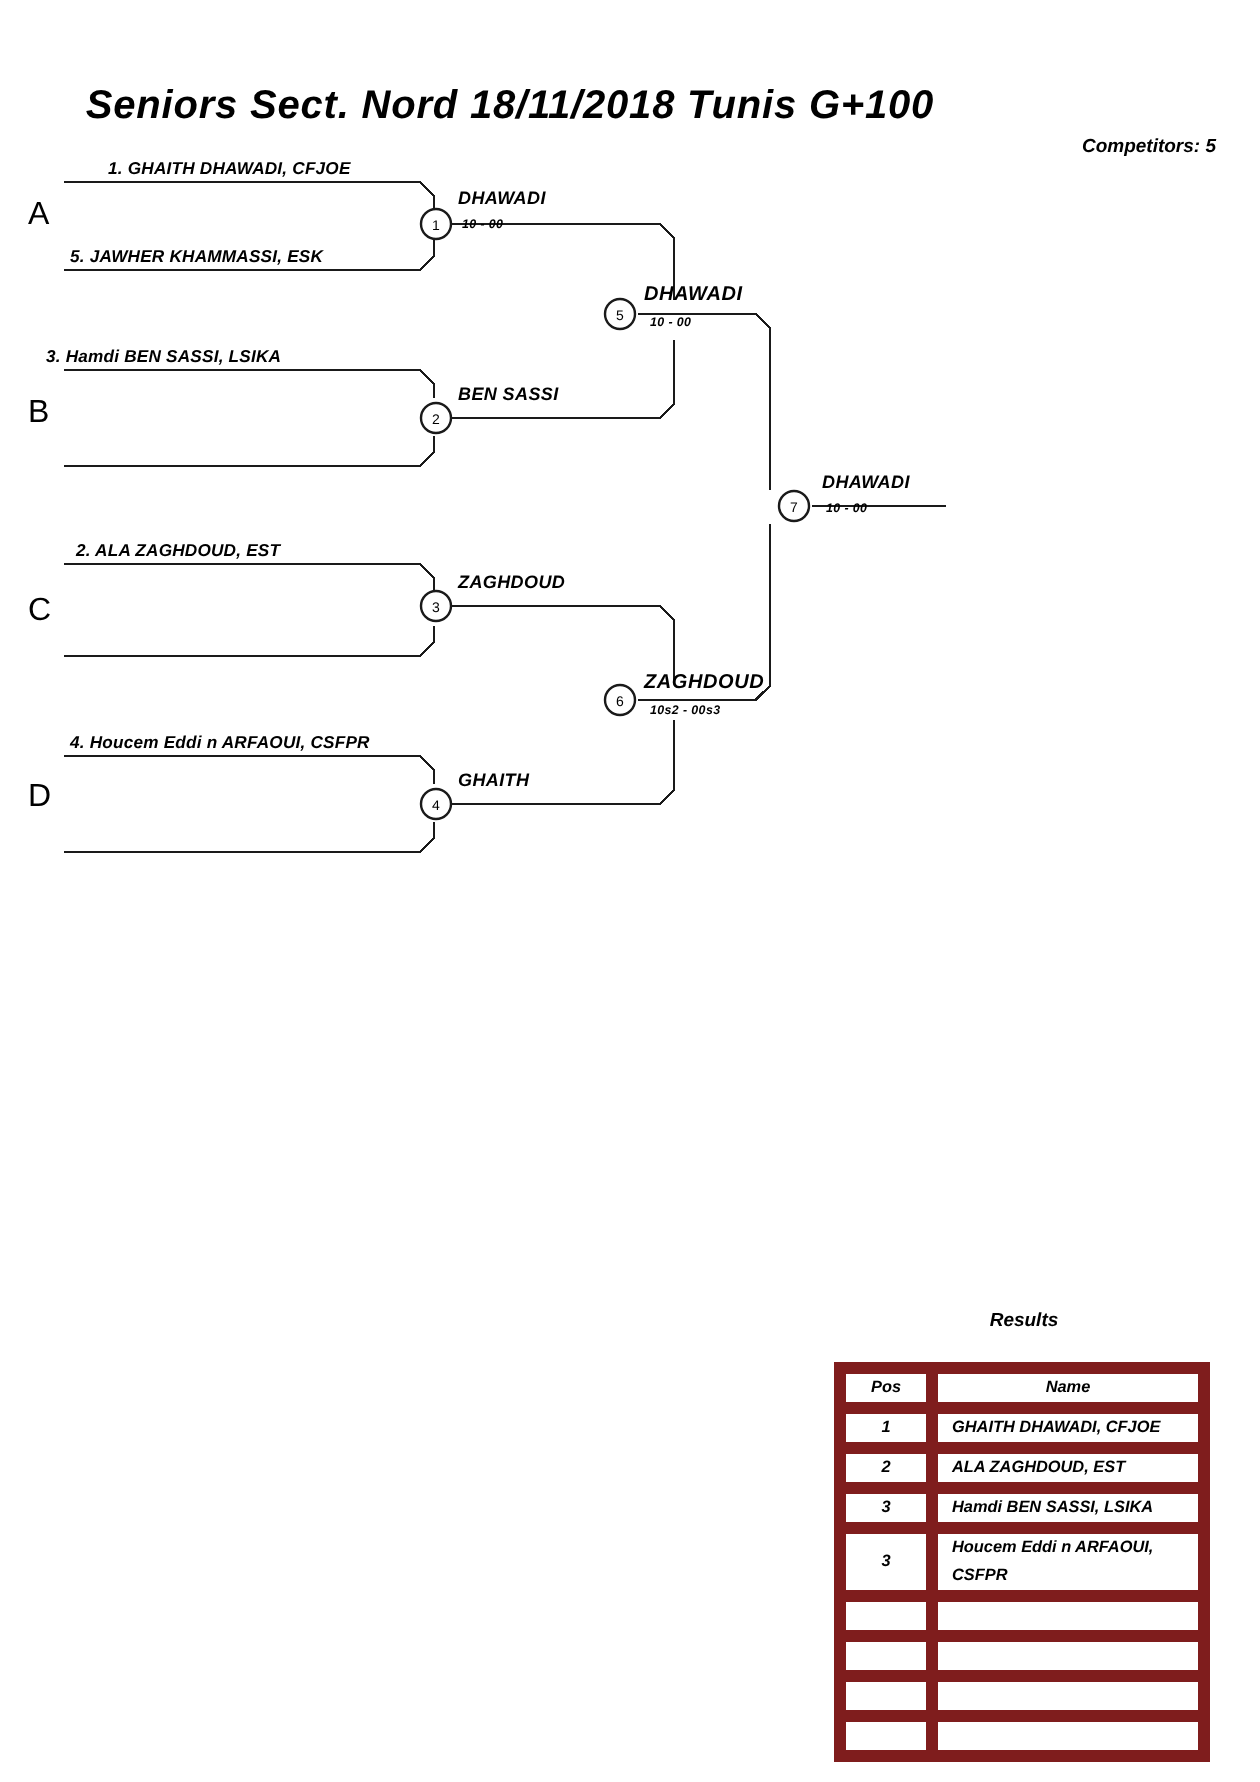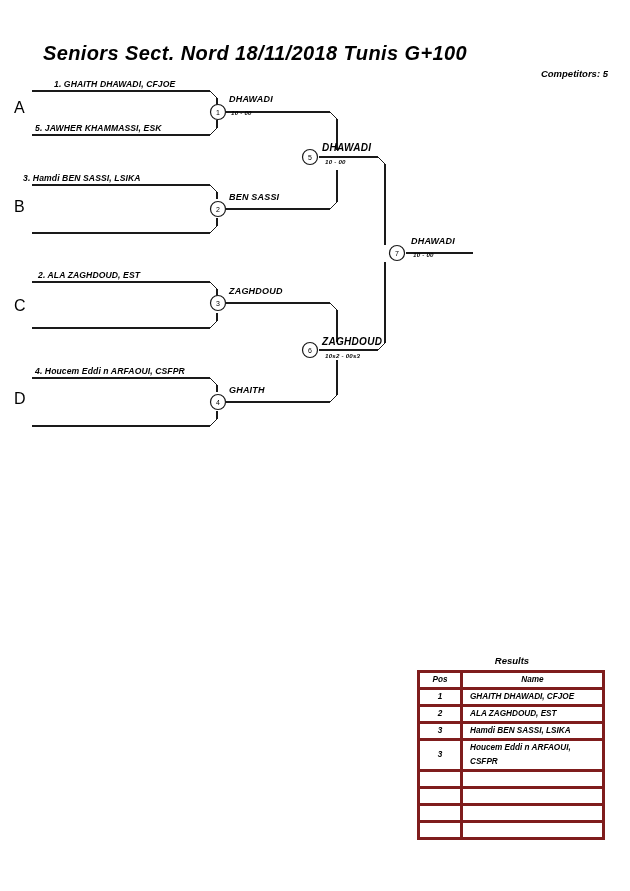--- a/index.html
+++ b/index.html
@@ -97,31 +97,31 @@
     position: absolute;
     left: 417px;
     top: 655px;
     width: 190px;
   }
   .results-title {
     text-align: center;
     font-size: 9.5px;
     font-weight: bold;
     font-style: italic;
-    margin-bottom: 4px;
+    margin-bottom: 15px;
   }
   table.results {
     border-collapse: collapse;
     width: 188px;
     border: 2px solid #000;
     table-layout: fixed;
   }
   table.results th,
   table.results td {
-    border: 3px solid #7f1d1d;
+    border: 6px solid #7f1d1d;
     height: 14px;
     font-size: 8.2px;
     font-style: italic;
     font-weight: bold;
     padding: 0 3px;
     line-height: 14px;
   }
   table.results th.pos-h,
   table.results td.pos {
     width: 34px;

